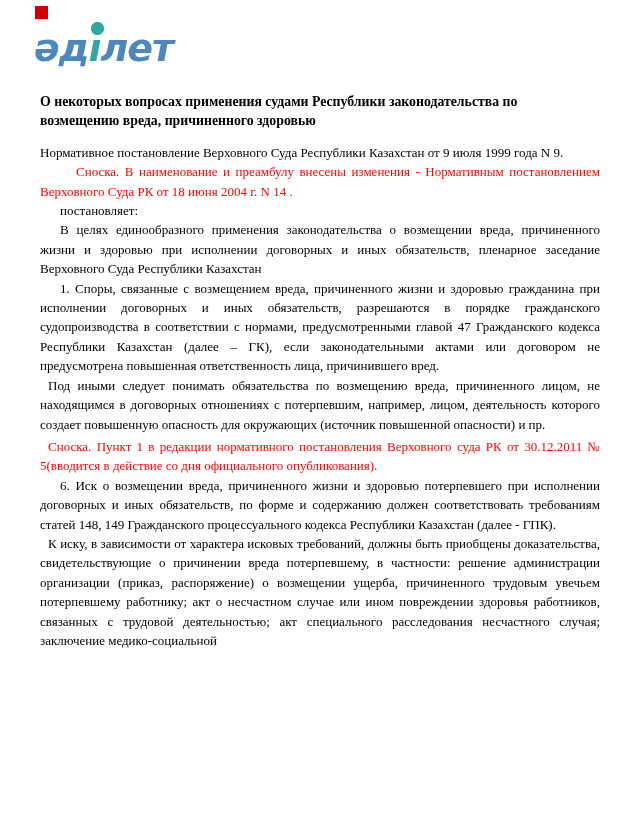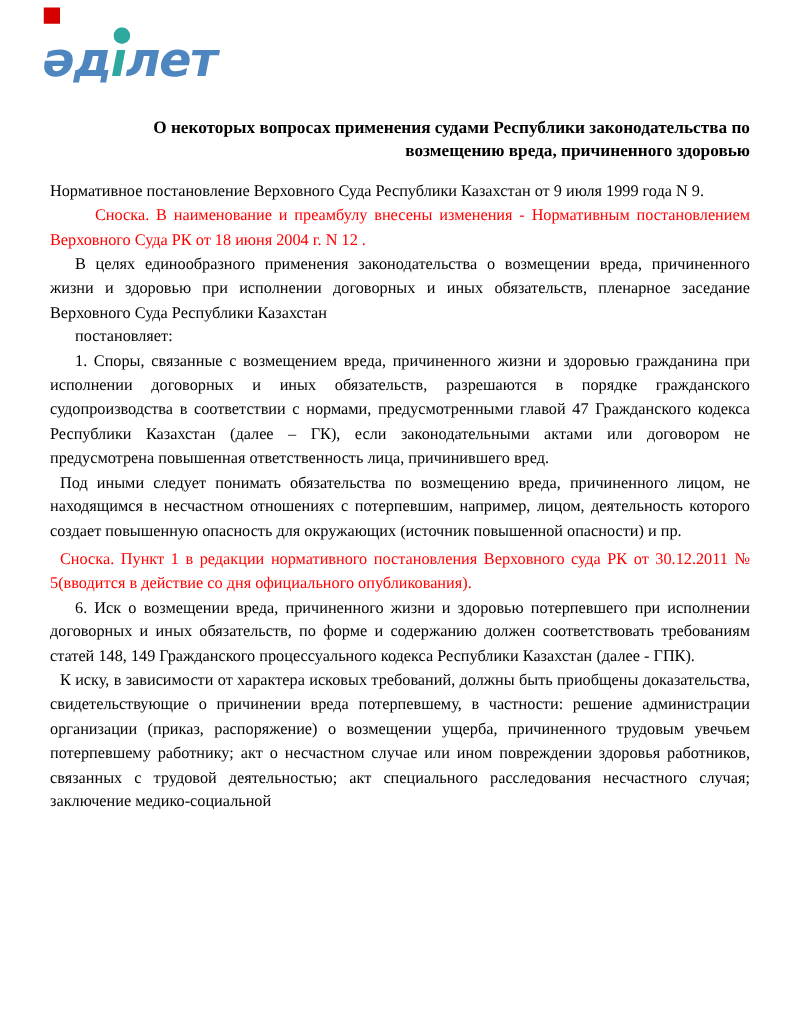--- a/index.html
+++ b/index.html
@@ -63,21 +63,21 @@
     left: 40px;
     top: 92px;
     width: 560px;
   }
   .doc-title {
     margin: 0 0 12px 0;
     font-size: 13.8px;
     line-height: 19.4px;
     font-weight: bold;
     color: #000000;
-    text-align: right;
+    text-align: left;
   }
   .para {
     margin: 0;
     font-size: 13px;
     line-height: 19.4px;
     color: #000000;
     text-align: justify;
   }
   .para.red { color: #ff0000; }
   .ti-0  { text-indent: 0; }
@@ -96,30 +96,30 @@
   <div class="logo">
     <span class="blue">әд</span><span class="i-stem"><span>ı</span><span class="i-dot"></span></span><span class="blue">лет</span>
   </div>
 
   <div class="content">
 
     <h1 class="doc-title">О некоторых вопросах применения судами Республики законодательства по возмещению вреда, причиненного здоровью</h1>
 
     <p class="para ti-0">Нормативное постановление Верховного Суда Республики Казахстан от 9 июля 1999 года N 9.</p>
 
-    <p class="para red ti-lg">Сноска. В наименование и преамбулу внесены изменения - Нормативным постановлением Верховного Суда РК от 18 июня 2004 г. N 12 .</p>
+    <p class="para red ti-lg">Сноска. В наименование и преамбулу внесены изменения - Нормативным постановлением Верховного Суда РК от 18 июня 2004 г. N 14 .</p>
+
+    <p class="para ti-md">постановляет:</p>
 
     <p class="para ti-md">В целях единообразного применения законодательства о возмещении вреда, причиненного жизни и здоровью при исполнении договорных и иных обязательств, пленарное заседание Верховного Суда Республики Казахстан</p>
-
-    <p class="para ti-md">постановляет:</p>
 
     <p class="para ti-md">1. Споры, связанные с возмещением вреда, причиненного жизни и здоровью гражданина при исполнении договорных и иных обязательств, разрешаются в порядке гражданского судопроизводства в соответствии с нормами, предусмотренными главой 47 Гражданского кодекса Республики Казахстан (далее – ГК), если законодательными актами или договором не предусмотрена повышенная ответственность лица, причинившего вред.</p>
 
 
-    <p class="para ti-sm">Под иными следует понимать обязательства по возмещению вреда, причиненного лицом, не находящимся в несчастном отношениях с потерпевшим, например, лицом, деятельность которого создает повышенную опасность для окружающих (источник повышенной опасности) и пр.</p>
+    <p class="para ti-sm">Под иными следует понимать обязательства по возмещению вреда, причиненного лицом, не находящимся в договорных отношениях с потерпевшим, например, лицом, деятельность которого создает повышенную опасность для окружающих (источник повышенной опасности) и пр.</p>
 
     <p class="para red ti-sm gap-top">Сноска. Пункт 1 в редакции нормативного постановления Верховного суда РК от 30.12.2011 № 5(вводится в действие со дня официального опубликования).</p>
 
     <p class="para ti-md">6. Иск о возмещении вреда, причиненного жизни и здоровью потерпевшего при исполнении договорных и иных обязательств, по форме и содержанию должен соответствовать требованиям статей 148, 149 Гражданского процессуального кодекса Республики Казахстан (далее - ГПК).</p>
 
     <p class="para ti-sm">К иску, в зависимости от характера исковых требований, должны быть приобщены доказательства, свидетельствующие о причинении вреда потерпевшему, в частности: решение администрации организации (приказ, распоряжение) о возмещении ущерба, причиненного трудовым увечьем потерпевшему работнику; акт о несчастном случае или ином повреждении здоровья работников, связанных с трудовой деятельностью; акт специального расследования несчастного случая; заключение медико-социальной</p>
 
   </div>
 </div>
 

